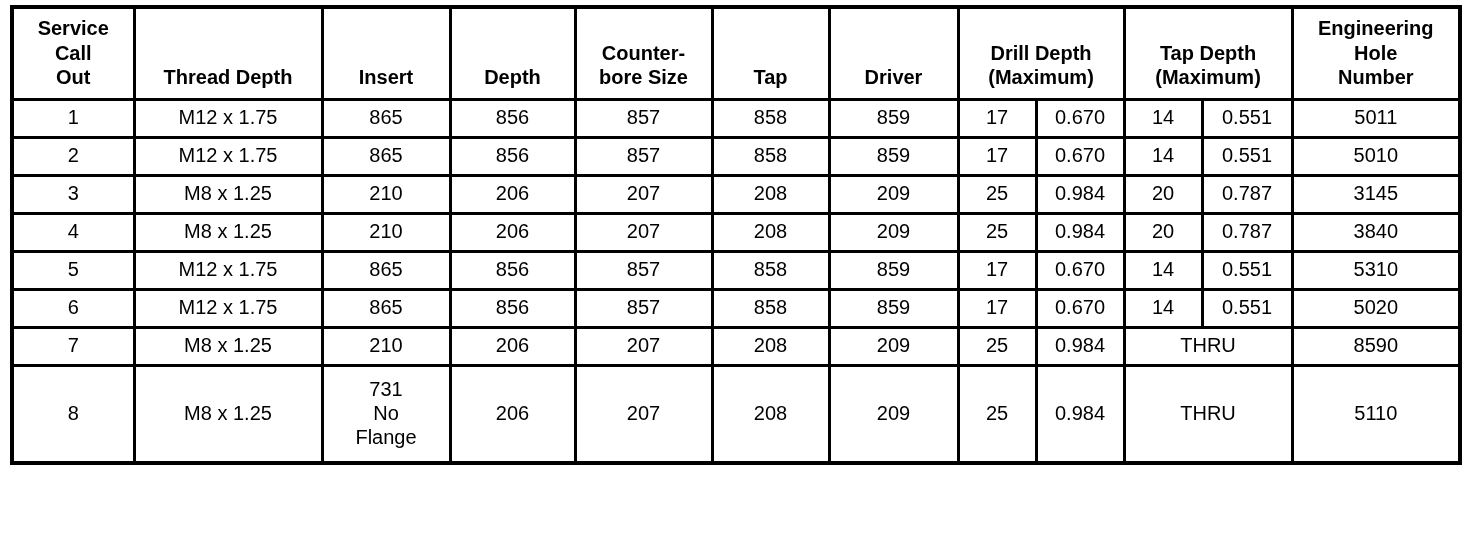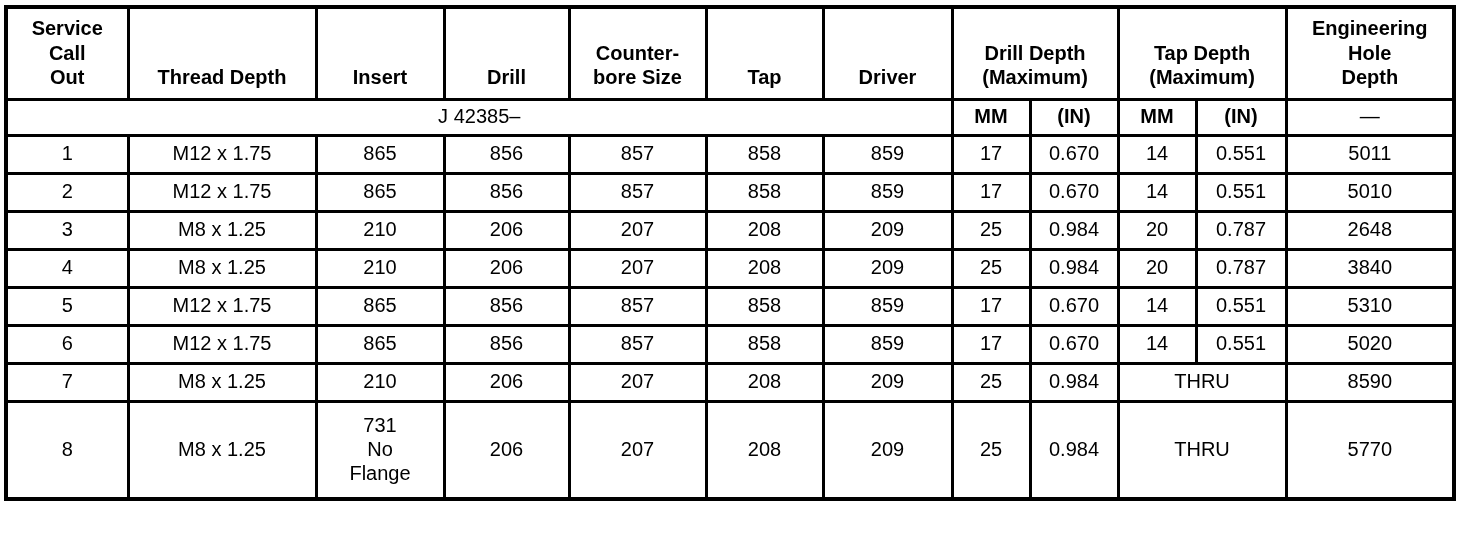--- a/index.html
+++ b/index.html
@@ -9,21 +9,21 @@
     width: 1472px;
     height: 540px;
     font-family: "Liberation Sans", sans-serif;
     color: #000000;
     overflow: hidden;
   }
   table.tool-chart {
     border-collapse: collapse;
     table-layout: fixed;
     width: 1448px;
-    margin: 5px 0 0 4px;
+    margin: 5px 0 0 10px;
     border: 4px solid #000;
   }
   th, td {
     border: 3px solid #000;
     text-align: center;
     vertical-align: middle;
     white-space: pre-line;
     padding: 0 2px;
     overflow: hidden;
     font-size: 20px;
@@ -61,40 +61,32 @@
       <col style="width:90px">
       <col style="width:168px">
   </colgroup>
   <thead>
     <tr class="header-row">
       <th>Service
 Call
 Out</th>
       <th>Thread Depth</th>
       <th>Insert</th>
-      <th>Drill</th>
+      <th>Depth</th>
       <th>Counter-
 bore Size</th>
       <th>Tap</th>
       <th>Driver</th>
       <th colspan="2">Drill Depth
 (Maximum)</th>
       <th colspan="2">Tap Depth
 (Maximum)</th>
       <th>Engineering
 Hole
-Depth</th>
-    </tr>
-    <tr class="units-row">
-      <td colspan="7" class="tool-prefix-cell">J 42385–</td>
-      <td class="unit-cell">MM</td>
-      <td class="unit-cell">(IN)</td>
-      <td class="unit-cell">MM</td>
-      <td class="unit-cell">(IN)</td>
-      <td>—</td>
+Number</th>
     </tr>
   </thead>
   <tbody>
     <tr class="data-row">
       <td>1</td>
       <td>M12 x 1.75</td>
       <td>865</td>
       <td>856</td>
       <td>857</td>
       <td>858</td>
@@ -124,21 +116,21 @@
       <td>M8 x 1.25</td>
       <td>210</td>
       <td>206</td>
       <td>207</td>
       <td>208</td>
       <td>209</td>
       <td>25</td>
       <td>0.984</td>
       <td>20</td>
       <td>0.787</td>
-      <td>2648</td>
+      <td>3145</td>
     </tr>
     <tr class="data-row">
       <td>4</td>
       <td>M8 x 1.25</td>
       <td>210</td>
       <td>206</td>
       <td>207</td>
       <td>208</td>
       <td>209</td>
       <td>25</td>
@@ -194,16 +186,16 @@
       <td>731
 No
 Flange</td>
       <td>206</td>
       <td>207</td>
       <td>208</td>
       <td>209</td>
       <td>25</td>
       <td>0.984</td>
       <td colspan="2">THRU</td>
-      <td>5770</td>
+      <td>5110</td>
     </tr>
   </tbody>
 </table>
 
 </body></html>

